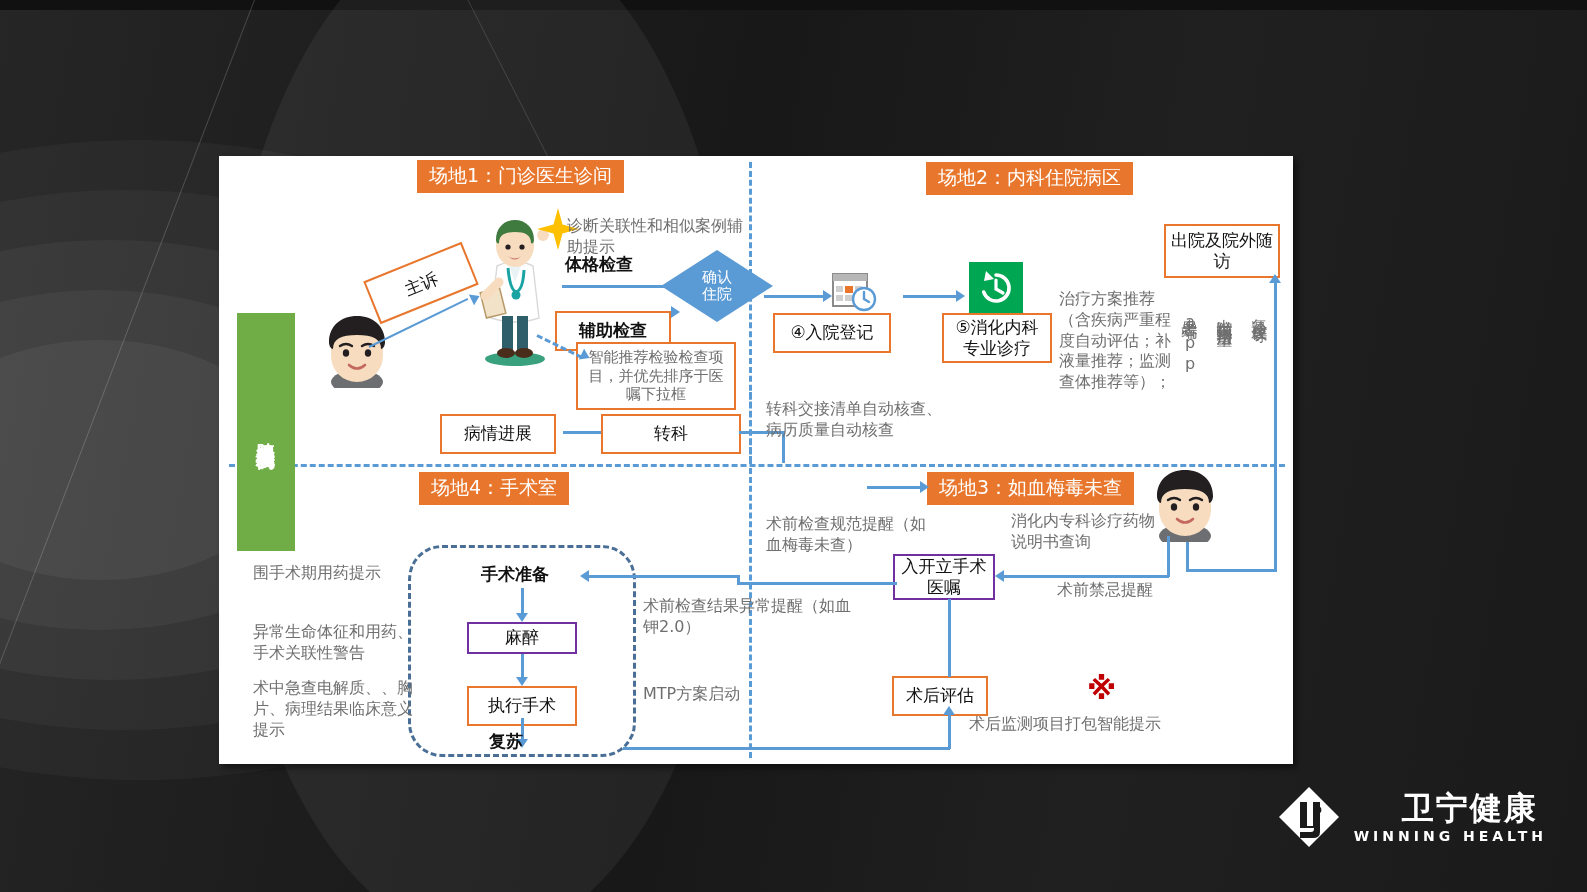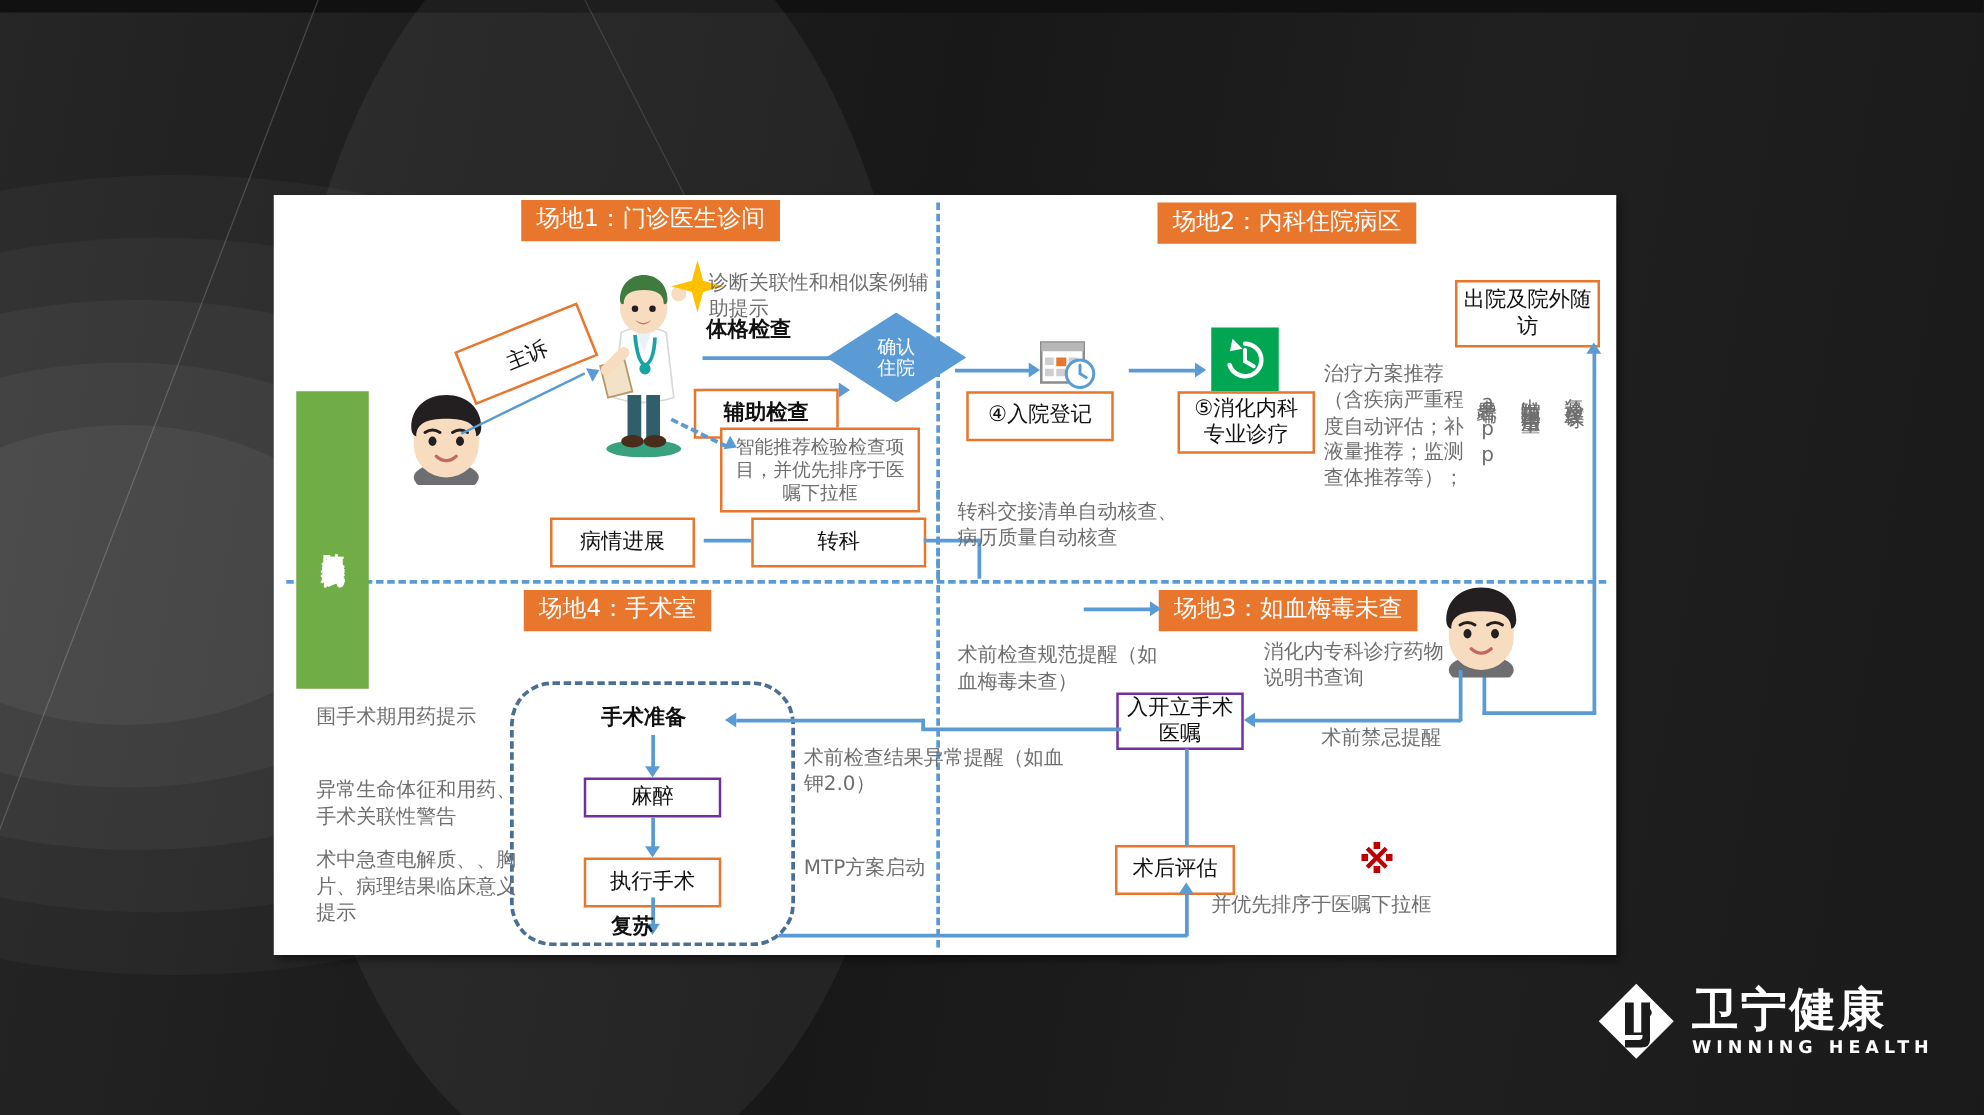--- a/index.html
+++ b/index.html
@@ -103,21 +103,21 @@
 
   
   .calico{position:absolute;width:44px;height:42px;}
   
   .clockico{position:absolute;width:54px;height:52px;background:#00a651;
      display:flex;align-items:center;justify-content:center;}
 
   
   #logo{position:absolute;right:40px;bottom:44px;display:flex;align-items:center;gap:14px;}
   #logo .mark{width:62px;height:62px;position:relative;}
-  #logo .txt .cn{color:#fff;font-size:37px;font-weight:700;letter-spacing:2px;line-height:1;}
+  #logo .txt .cn{color:#fff;font-size:32px;font-weight:700;letter-spacing:2px;line-height:1;margin-left:48px;}
   #logo .txt .en{color:#fff;font-size:14px;font-weight:700;letter-spacing:4px;
      margin-top:5px;line-height:1;}
 </style>
 </head>
 <body>
 
 <div id="slide">
 
   <div class="topbar"></div>
   <div class="bigcirc"></div>
@@ -304,21 +304,21 @@
     <div class="pbox" style="left:674px;top:398px;width:102px;height:46px;">入开立手术医嘱</div>
 
     <div class="note" style="left:800px;top:424px;margin-left:38px;">术前禁忌提醒</div>
 
     <div class="av" style="left:948px;top:380px;height:41px;"></div>
     <div class="ah" style="left:785px;top:419px;width:165px;"></div>
     <div class="atip-l" style="left:776px;top:414px;"></div>
 
     <div class="obox" style="left:673px;top:520px;width:96px;height:34px;">术后评估</div>
     <div class="redx" style="left:868px;top:518px;">※</div>
-    <div class="note" style="left:750px;top:558px;width:330px;">并优先排序于医嘱下拉框</div>
+    <div class="note" style="left:750px;top:558px;width:330px;">术后监测项目打包智能提示</div>
 
     <div class="av" style="left:729px;top:443px;height:78px;"></div>
     <div class="av" style="left:729px;top:553px;height:40px;"></div>
     <div class="atip-u" style="left:724px;top:550px;"></div>
     <div class="ah" style="left:404px;top:591px;width:327px;"></div>
 
     <div id="dashgrp" style="left:189px;top:389px;width:228px;height:212px;"></div>
 
     <div class="plain" style="left:262px;top:408px;font-weight:600;">手术准备</div>
     <div class="av" style="left:302px;top:432px;height:28px;"></div>

